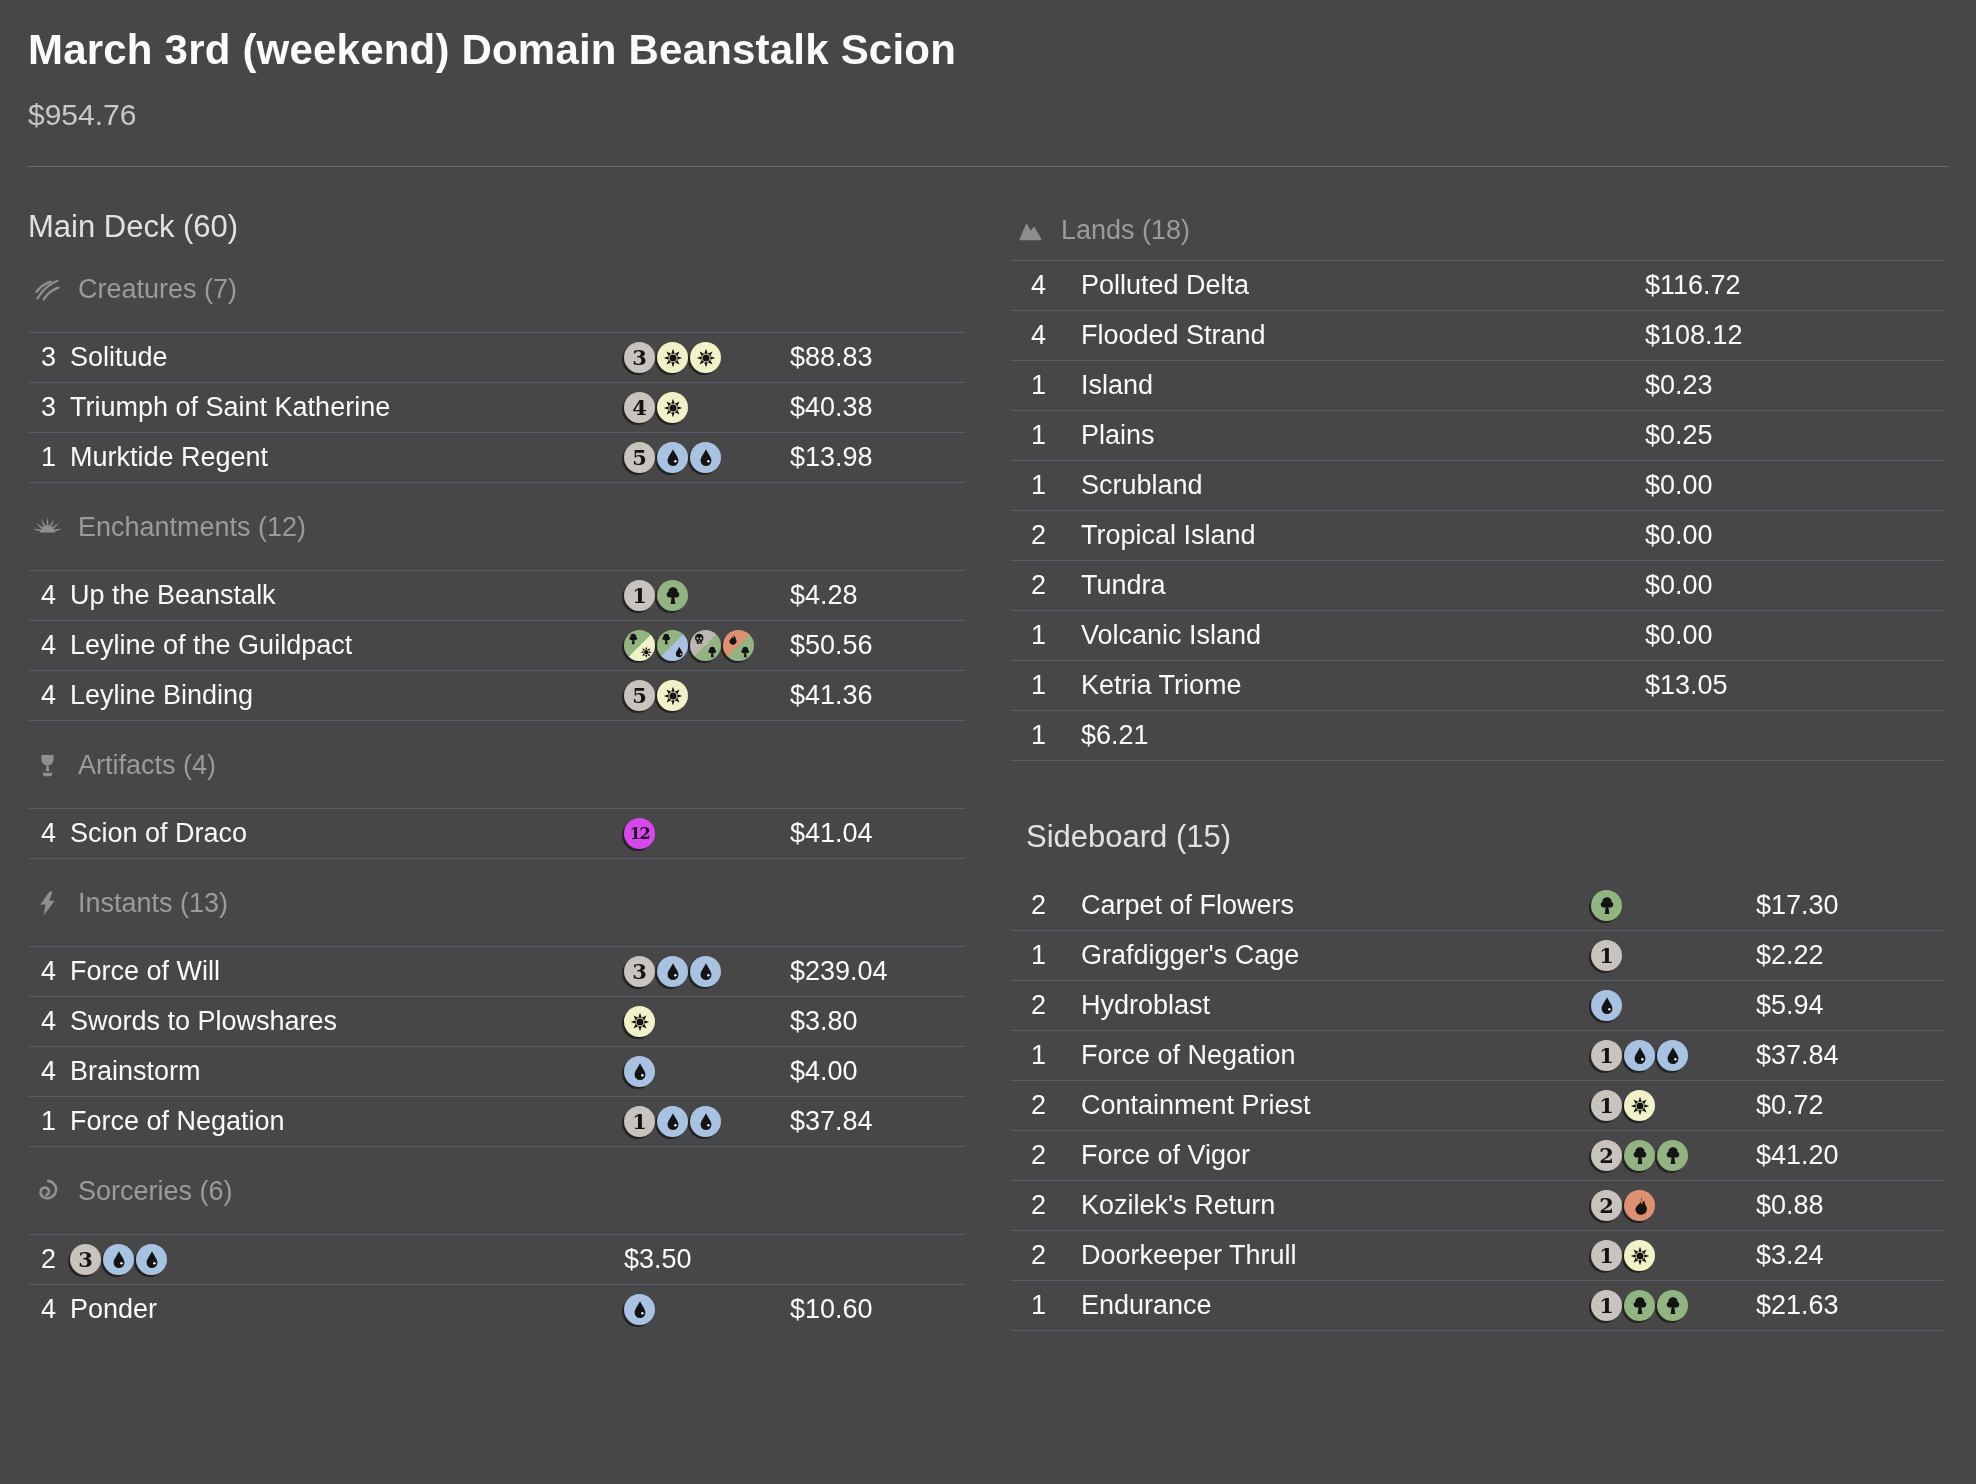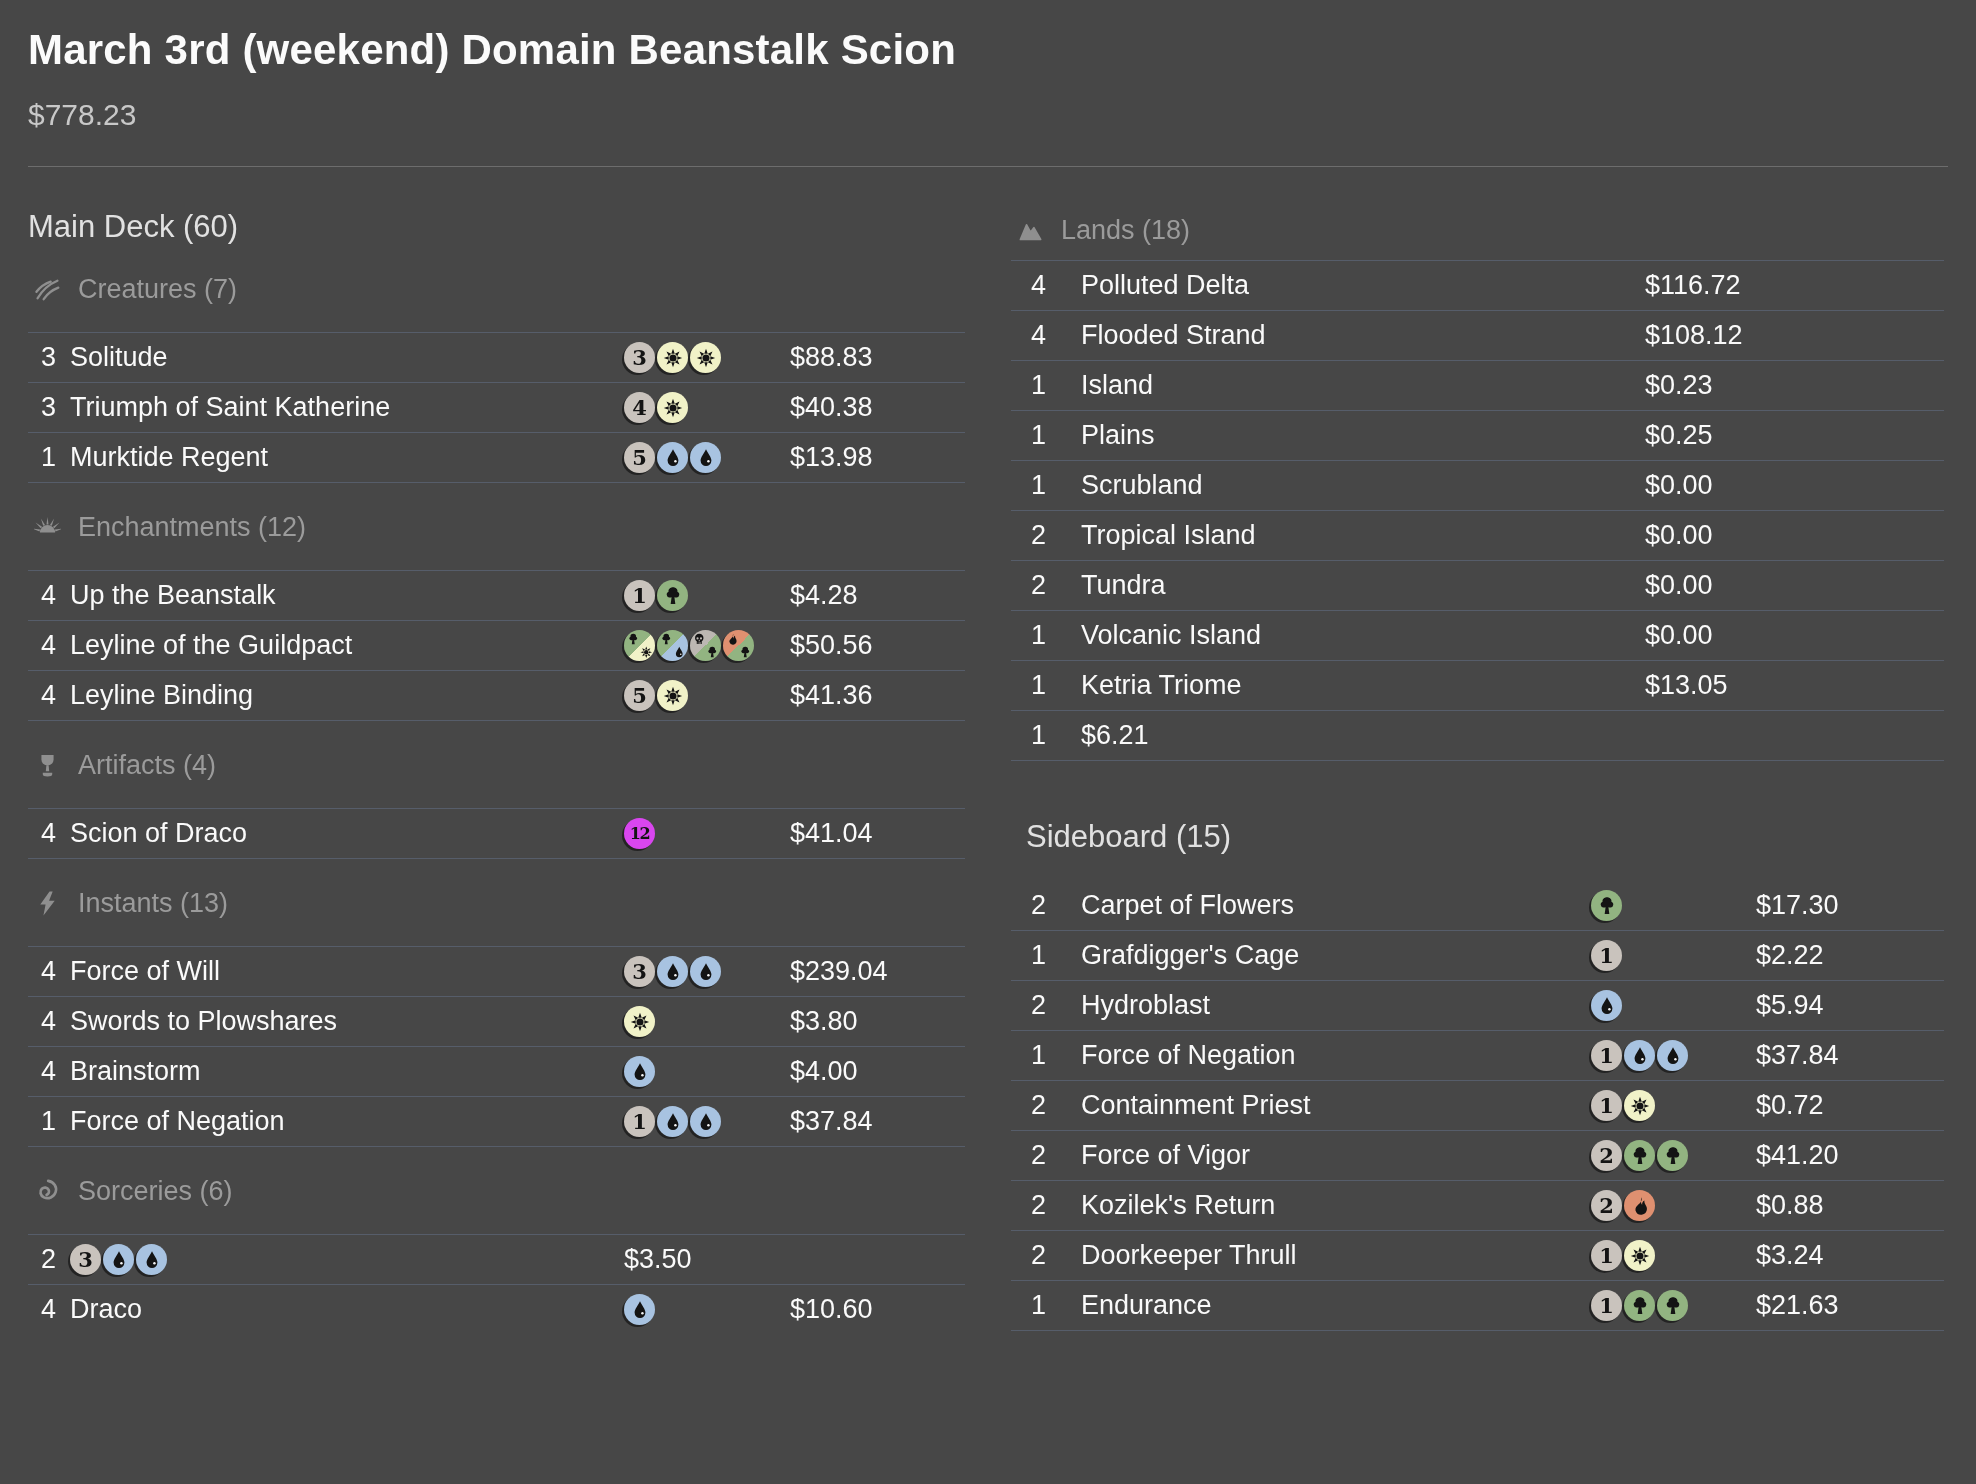--- a/index.html
+++ b/index.html
@@ -37,21 +37,21 @@
   .mana-mini.br{right:2.6px;bottom:2.6px;}
   .actions{display:flex;gap:22px;margin-top:42px;}
   .btn{background:var(--accent,#4353b4);color:#fff;border:none;border-radius:7px;height:57px;
     padding:0 23px;font-size:26px;font-family:"Liberation Sans",sans-serif;cursor:pointer;}
 </style>
 </head>
 <body style="background: rgb(71, 71, 71);">
 
 <div class="page" style="--bg: #474747; --div: #565d6a; --hdiv: #6d6d6d; --accent: #4353b4;">
   <h1>March 3rd (weekend) Domain Beanstalk Scion</h1>
-  <div class="total">$778.23</div>
+  <div class="total">$954.76</div>
   <div class="top-divider"></div>
 
   <div class="columns">
     <div class="col-left">
       <div class="deck-heading">Main Deck (60)</div>
       <div id="main-sections">
           <div class="section">
             <div class="section-header">
               <span>
                 <svg class="sic" viewBox="0 0 24 24" fill="none" stroke="currentColor" stroke-width="2.1" stroke-linecap="round">
@@ -426,21 +426,21 @@
                     <svg class="g" viewBox="0 0 24 24">
                       <path fill="#141414" d="M12 1.4 C9.7 6.3 5.5 10.8 5.5 15.1 a6.5 6.5 0 0 0 13 0 C18.5 10.8 14.3 6.3 12 1.4 Z"></path>
                       <circle cx="14.9" cy="15.8" r="1.5" fill="#f5f5f5"></circle>
                     </svg>
                   </span>
                 </span>
                 <span class="price">$3.50</span>
               </div>
               <div class="row deck-row">
                 <span class="qty">4</span>
-                <span class="name">Draco</span>
+                <span class="name">Ponder</span>
                 <span class="mana">
                   <span class="mana-symbol" style="background: rgb(168, 195, 225);">
                     <svg class="g" viewBox="0 0 24 24">
                       <path fill="#141414" d="M12 1.4 C9.7 6.3 5.5 10.8 5.5 15.1 a6.5 6.5 0 0 0 13 0 C18.5 10.8 14.3 6.3 12 1.4 Z"></path>
                       <circle cx="14.9" cy="15.8" r="1.5" fill="#f5f5f5"></circle>
                     </svg>
                   </span>
                 </span>
                 <span class="price">$10.60</span>
               </div>

